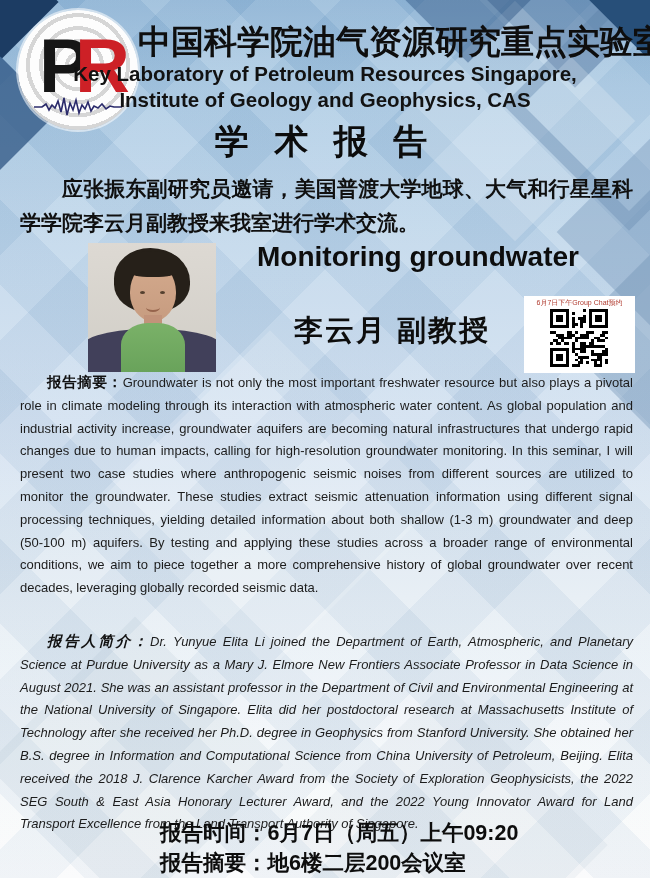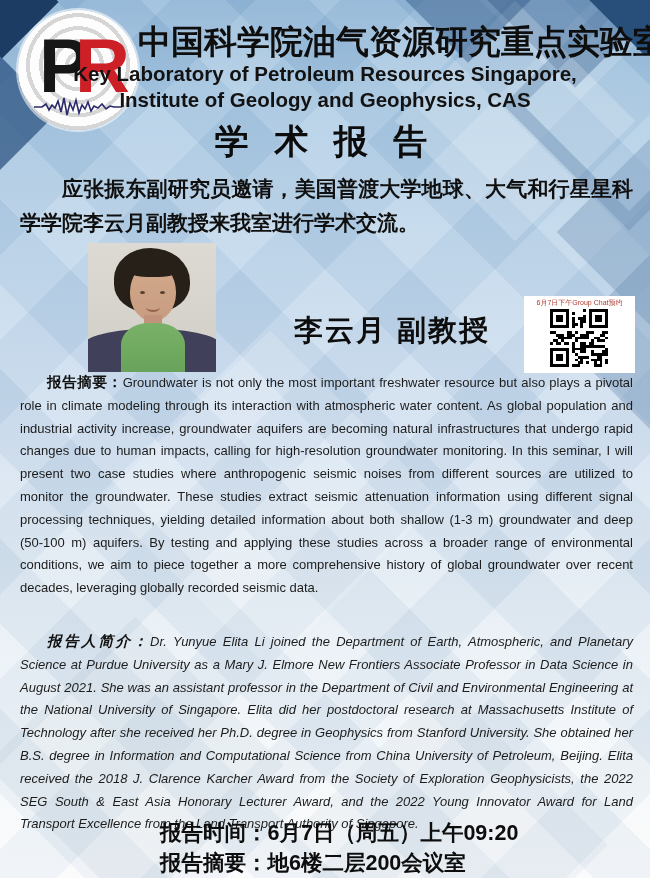--- a/index.html
+++ b/index.html
@@ -117,20 +117,21 @@
   <div class="fringe"></div>
   <div class="eye e1"></div>
   <div class="eye e2"></div>
   <div class="smile"></div>
   <div class="neck"></div>
   <div class="cardigan"></div>
   <div class="scarf"></div>
 </div>
 
 <div class="abs talk-title">
+  <div>Monitoring groundwater</div>
 </div>
 <div class="abs speaker">李云月 副教授</div>
 
 <div class="abs qrbox">
   <div class="qrcap">6月7日下午Group Chat预约</div>
   <div class="qr" id="qr">
     <div class="finder f1"></div>
     <div class="finder f2"></div>
     <div class="finder f3"></div>
   <div class="qcell" style="left: 33.1429px; top: 0px; width: 2.7619px; height: 2.7619px;"></div>

